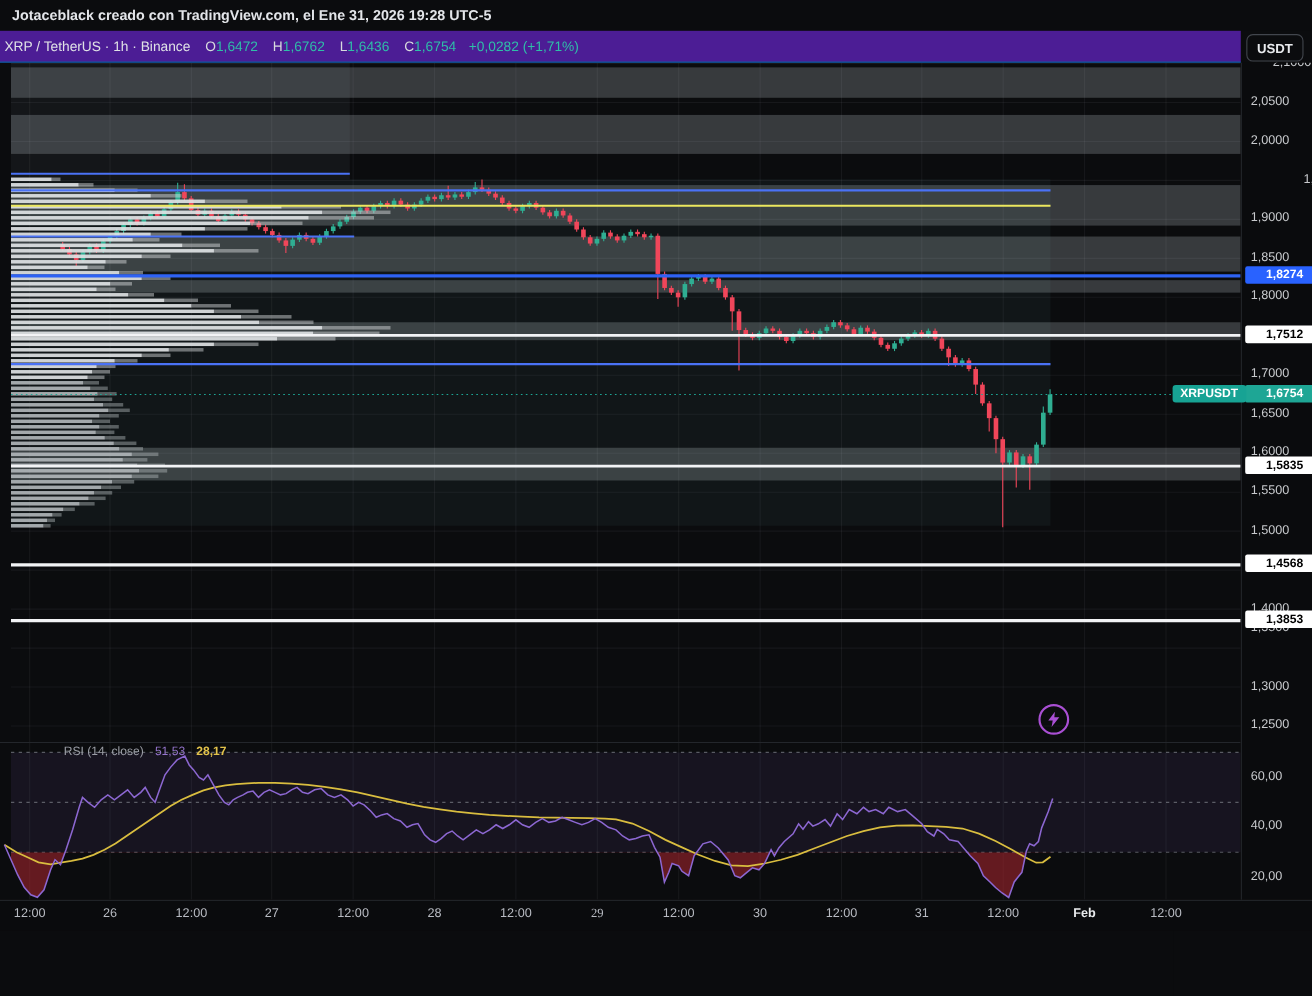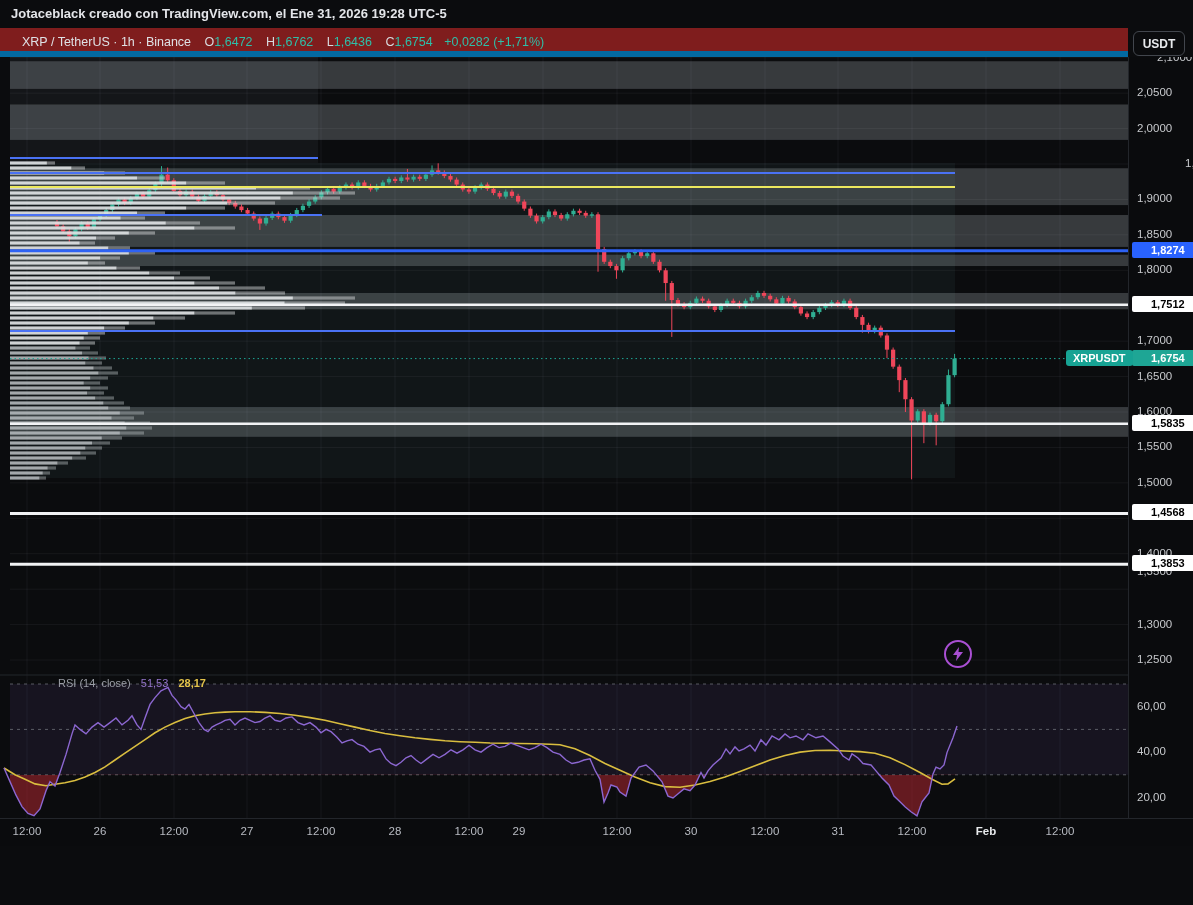--- a/index.html
+++ b/index.html
@@ -1,22 +1,22 @@
 <!DOCTYPE html>
 <html><head>
 <meta charset="utf-8">
 <style>
   html,body{margin:0;padding:0;background:#0b0c0e;width:1193px;height:905px;overflow:hidden;
     font-family:"Liberation Sans", sans-serif;}
   #screen{position:relative;width:1067px;height:905px;background:#0b0c0e;}
   .abs{position:absolute;}
   #banner{left:0;top:0;width:1193px;height:28px;background:#0b0c0e;color:#e3e5e9;
     font-size:13px;font-weight:bold;line-height:28px;padding-left:11px;box-sizing:border-box;}
-  #toolbar{left:0;top:28px;width:1128px;height:29px;background:#7f1d1d;border-bottom:6px solid #0369a1;
-    color:#dfe1e5;font-size:12.5px;line-height:29px;padding-left:22px;box-sizing:border-box;white-space:nowrap;}
+  #toolbar{left:0;top:28px;width:1128px;height:29px;background:#4c1d95;border-bottom:1px solid #0369a1;
+    color:#dfe1e5;font-size:12.5px;line-height:29px;padding-left:4px;box-sizing:border-box;white-space:nowrap;}
   #toolbar .k{color:#d8dade;margin-left:10px;}
   #toolbar .v{color:#2fbfa8;}
   #toolbar .chg{color:#2fbfa8;margin-left:8px;}
   #usdt-btn{left:1133px;top:31px;width:52px;height:25px;border:1.5px solid #42464d;border-radius:6px;
     color:#e8eaed;font-size:12px;font-weight:bold;text-align:center;line-height:25px;box-sizing:border-box;background:#0b0c0e;}
   #chart-svg{left:0;top:57px;}
   #right-axis{left:1128px;top:57px;width:65px;height:761px;border-left:1px solid #23262b;background:#0a0b0d;overflow:hidden;}
   .pricelabel{position:absolute;left:8px;color:#c8cacd;font-size:11.5px;}
   .badge{position:absolute;left:3px;font-size:11px;font-weight:bold;padding:2px 19px;border-radius:2px;}
   #time-axis{left:0;top:818px;width:1193px;height:27px;border-top:1px solid #23262b;background:#0a0b0d;}
@@ -581,21 +581,21 @@
     </div>
 
   <div id="time-axis" class="abs">
       <div class="ticklabel" style="left: 27px;">12:00</div>
       <div class="ticklabel" style="left: 100px;">26</div>
       <div class="ticklabel" style="left: 174px;">12:00</div>
       <div class="ticklabel" style="left: 247px;">27</div>
       <div class="ticklabel" style="left: 321px;">12:00</div>
       <div class="ticklabel" style="left: 395px;">28</div>
       <div class="ticklabel" style="left: 469px;">12:00</div>
-      <div class="ticklabel" style="left: 519px;">29</div>
+      <div class="ticklabel" style="left: 543px; font-family: Liberation Serif, serif;">29</div>
       <div class="ticklabel" style="left: 617px;">12:00</div>
       <div class="ticklabel" style="left: 691px;">30</div>
       <div class="ticklabel" style="left: 765px;">12:00</div>
       <div class="ticklabel" style="left: 838px;">31</div>
       <div class="ticklabel" style="left: 912px;">12:00</div>
       <div class="ticklabel bold" style="left: 986px;">Feb</div>
       <div class="ticklabel" style="left: 1060px;">12:00</div>
     </div>
 
   <div id="rsi-legend" class="abs">

